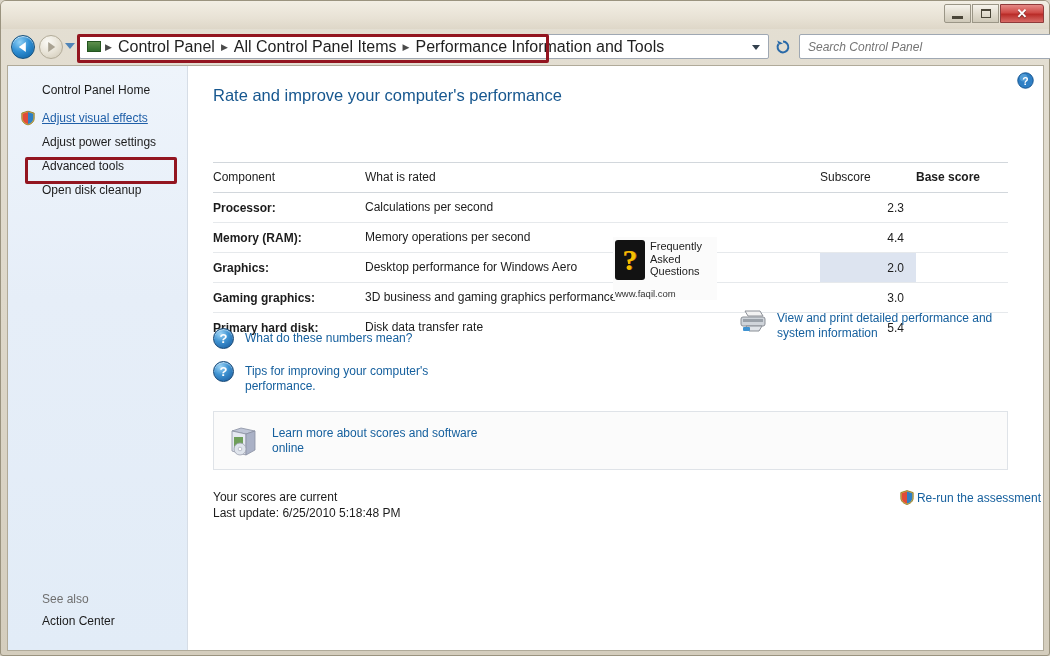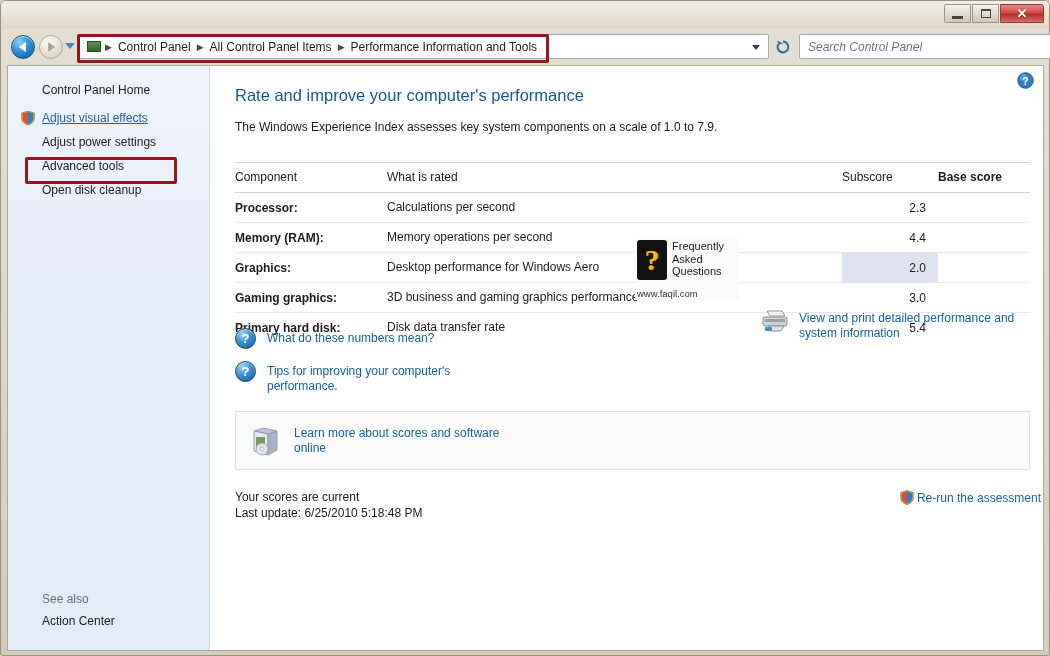--- a/index.html
+++ b/index.html
@@ -93,21 +93,21 @@
   #addressbar {
     position: absolute; left: 78px; top: 5px;
     width: 690px; height: 25px;
     background: #fff;
     border: 1px solid #9fa8b3;
     border-radius: 2px;
     display: flex; align-items: center;
   }
   #crumbs { display: flex; align-items: center; padding-left: 4px; height: 100%; }
   .crumb {
-    font-size: 12px; color: #1f1f1f;
+    font-size: 16px; color: #1f1f1f;
     padding: 2px 4px; cursor: pointer; white-space: nowrap;
   }
   .crumb-sep {
     color: #4a4a4a; font-size: 9px; padding: 0 2px; user-select: none;
   }
   #crumb-icon {
     width: 14px; height: 11px; margin: 0 2px 0 3px;
     background: linear-gradient(180deg,#5e8f4c 0%, #2f6b2c 100%);
     border: 1px solid #24541f;
   }
@@ -143,21 +143,21 @@
   #body {
     position: absolute; left: 6px; top: 64px;
     width: 1037px; height: 586px;
     display: flex;
     border: 1px solid #b0aa99;
     background: #fff;
   }
 
   
   #sidebar {
-    width: 202px; flex: none;
+    width: 180px; flex: none;
     background: linear-gradient(180deg,#eef4fb 0%, #e6eef8 40%, #e2ecf7 100%);
     border-right: 1px solid #d6dde6;
     position: relative;
     padding-top: 12px;
   }
   .side-link {
     display: flex; align-items: center;
     font-size: 12px; color: #1c1c1c;
     padding: 4px 0 4px 34px;
     cursor: pointer; position: relative;
@@ -404,21 +404,20 @@
 
     <div id="content">
 
       <svg id="help-icon" viewBox="0 0 18 18">
         <circle cx="9" cy="9" r="8.2" fill="#2f7fc4" stroke="#13538f" stroke-width="1"></circle>
         <circle cx="7" cy="6" r="4" fill="#6fb5e4" opacity=".55"></circle>
         <text x="9" y="13.4" font-size="11" font-weight="bold" fill="#fff" text-anchor="middle" font-family="Liberation Sans, sans-serif">?</text>
       </svg>
 
       <h1 id="page-title">Rate and improve your computer's performance</h1>
-      <div id="page-subtitle">The Windows Experience Index assesses key system components on a scale of 1.0 to 7.9.</div>
 
       <div id="score-area">
         <div id="thead-rule"></div>
         <table class="scoretable">
           <thead>
             <tr>
               <th style="width:152px">Component</th>
               <th style="width:455px">What is rated</th>
               <th class="num" style="width:96px;padding-right:12px">Subscore</th>
               <th class="base" style="width:92px">Base score</th>

